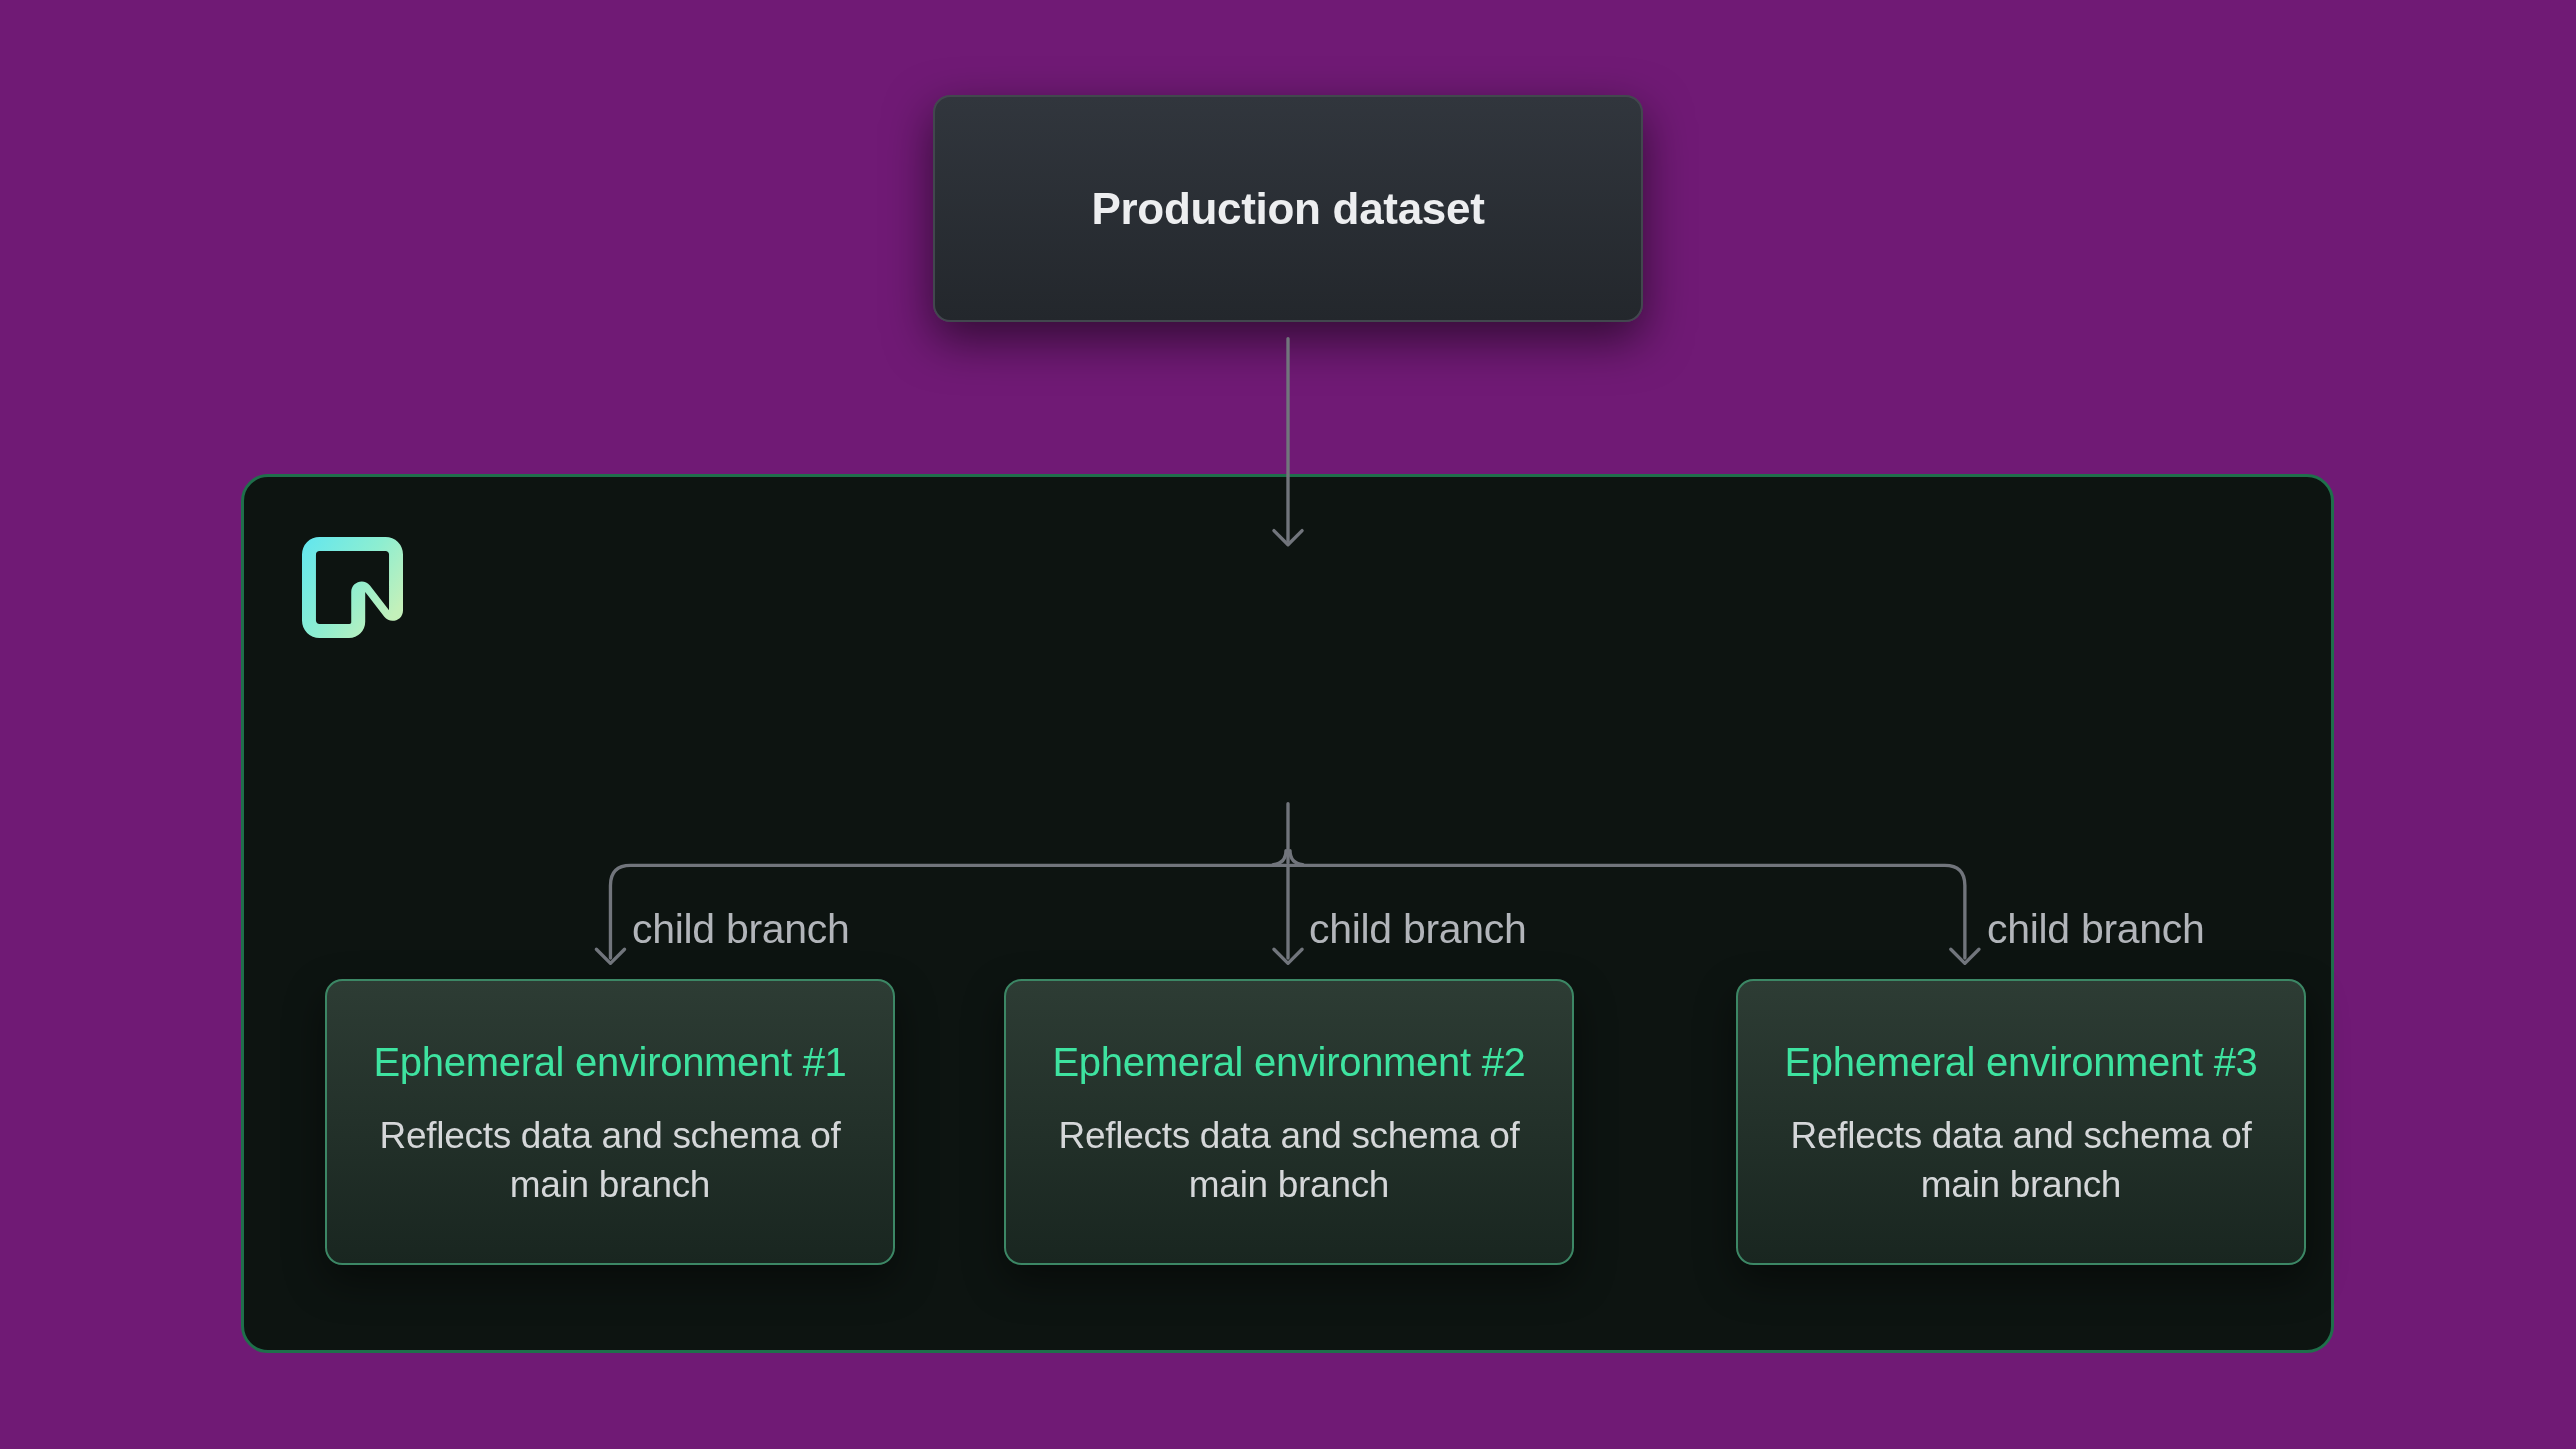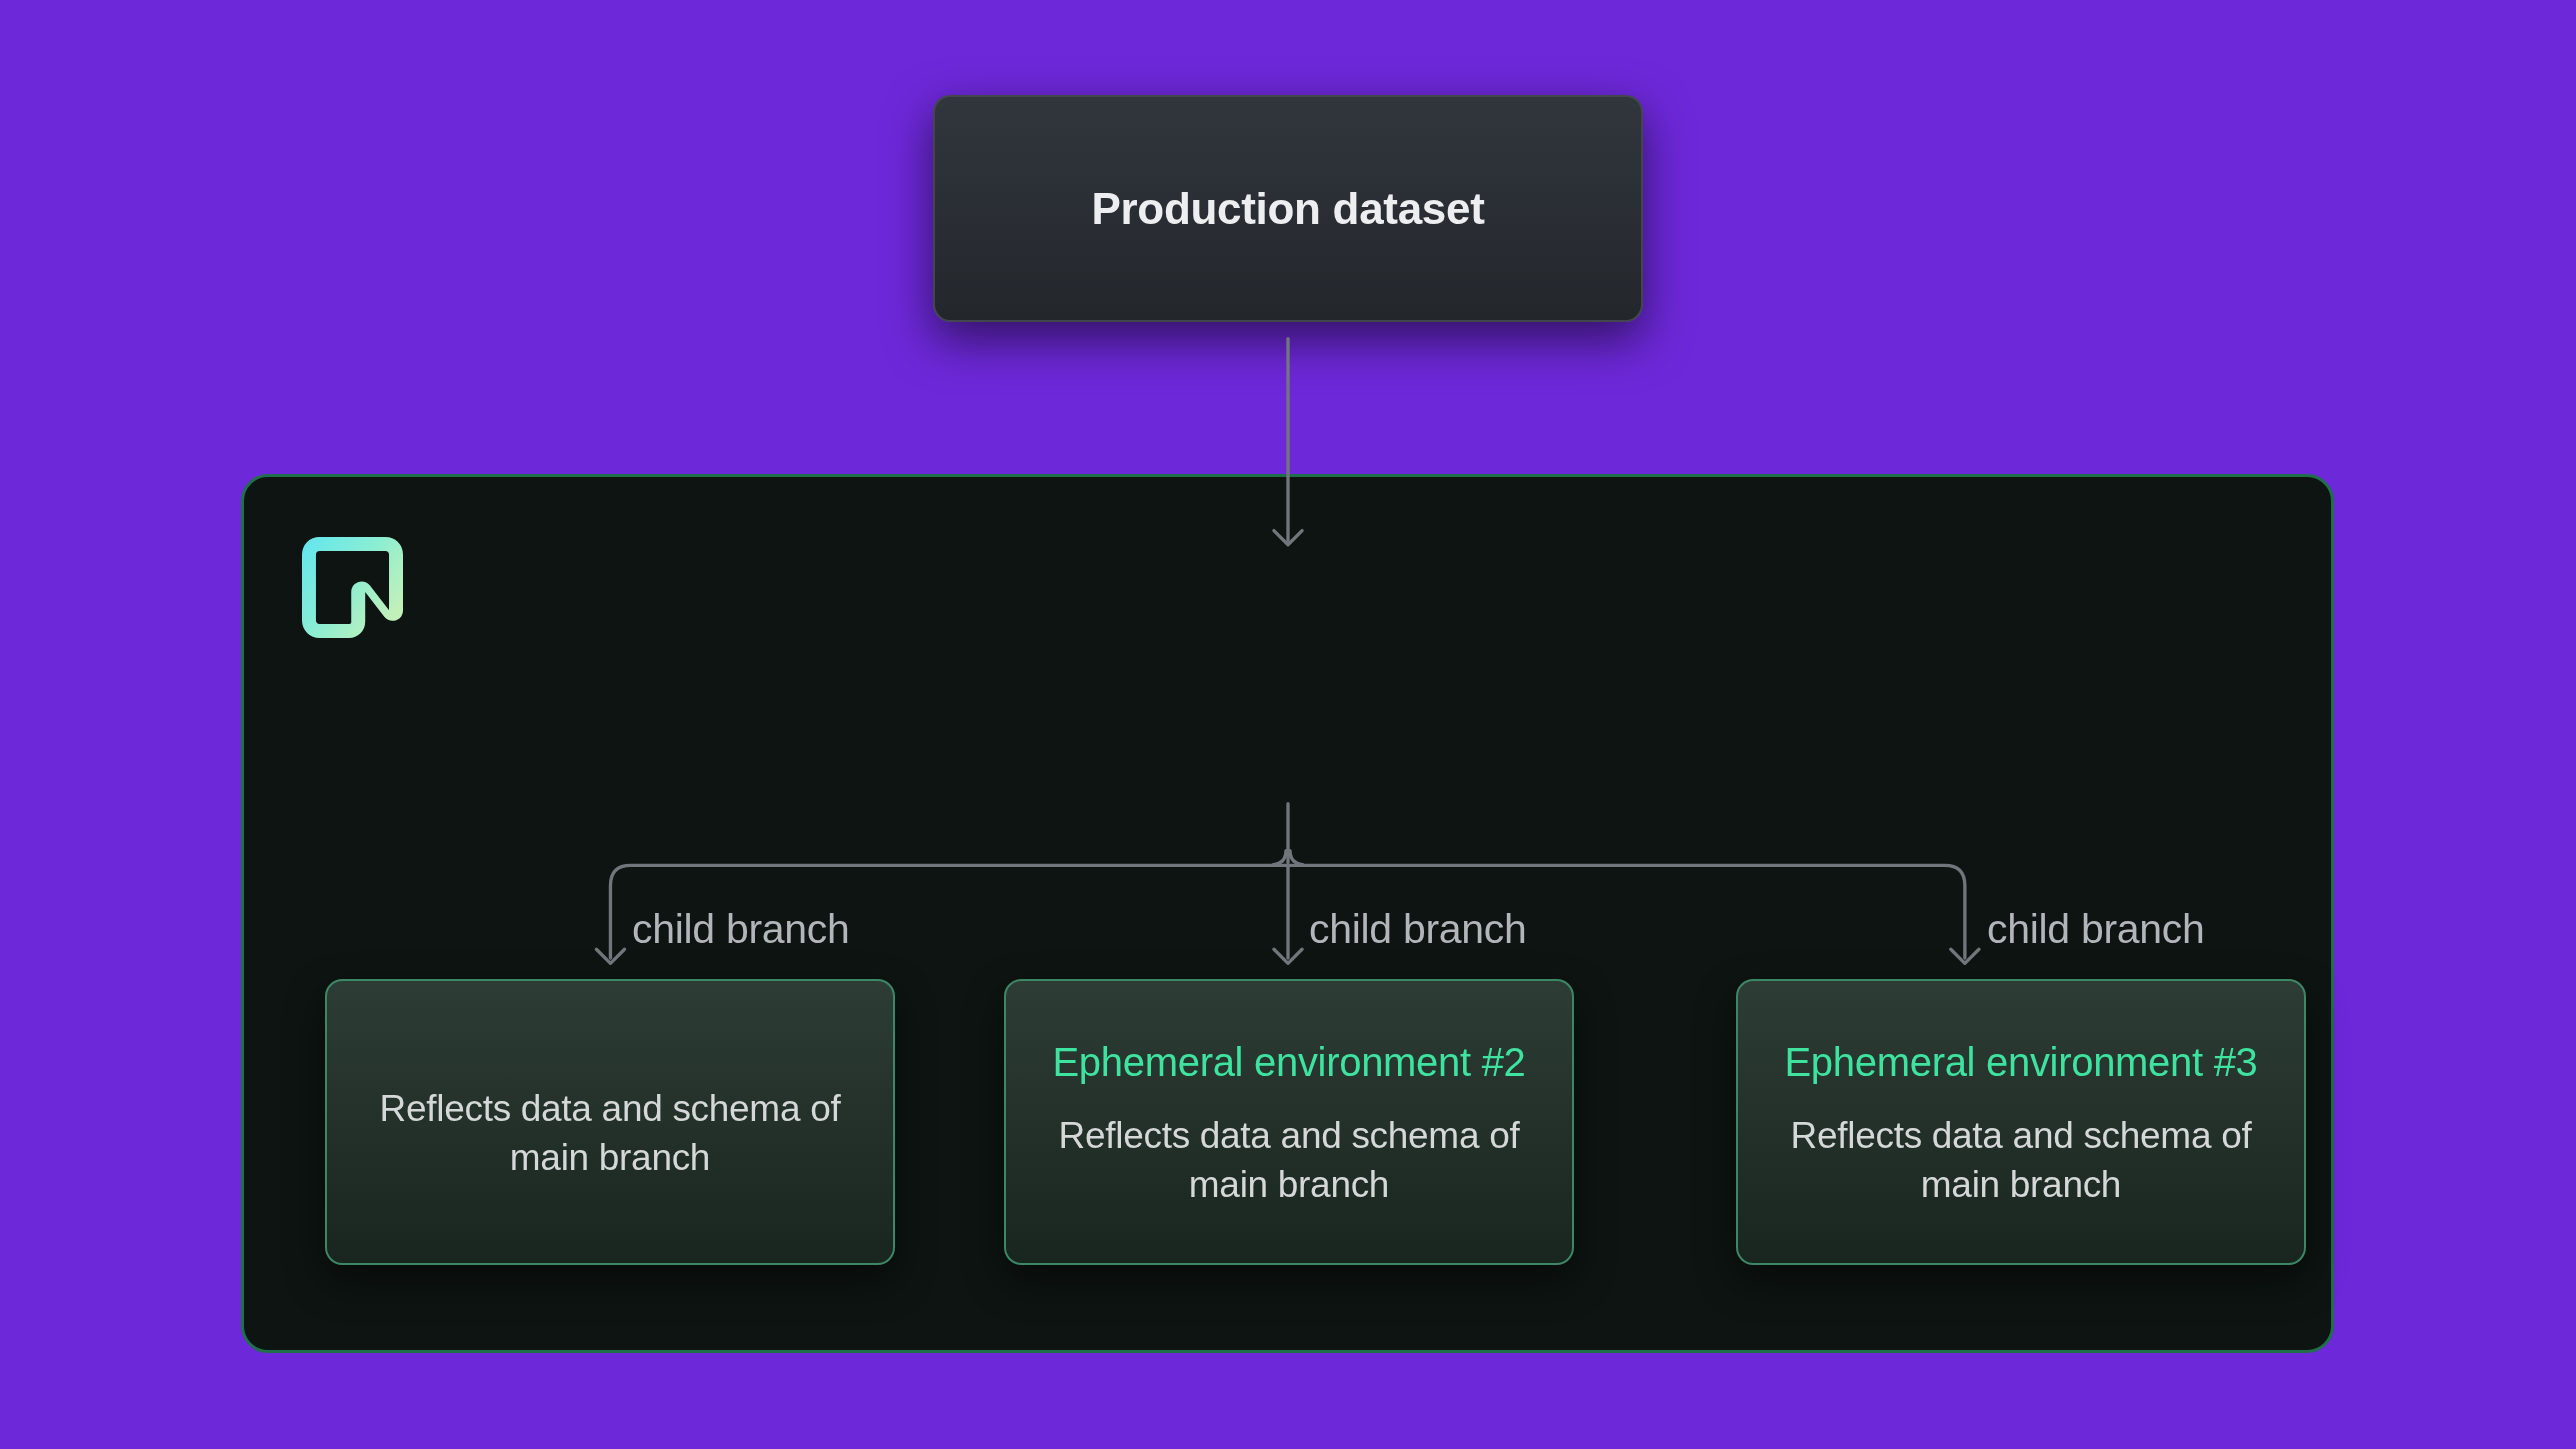--- a/index.html
+++ b/index.html
@@ -4,21 +4,21 @@
 <style>
   html, body {
     margin: 0;
     padding: 0;
     background: #0c0d0d;
   }
   .stage {
     position: relative;
     width: 2576px;
     height: 1449px;
-    background: #6d28d9;
+    background: #701a75;
     overflow: hidden;
     font-family: "Liberation Sans", "DejaVu Sans", sans-serif;
   }
   .card {
     position: absolute;
     box-sizing: border-box;
     border-radius: 17.4px;
     display: flex;
     flex-direction: column;
     align-items: center;
@@ -129,20 +129,21 @@
         <stop offset="0" stop-color="#63e6ee"></stop>
         <stop offset="0.55" stop-color="#8deed1"></stop>
         <stop offset="1" stop-color="#c3f0ba"></stop>
       </linearGradient>
     </defs>
     <path fill="url(#neonGrad)" fill-rule="evenodd" clip-rule="evenodd" d="M0 6.21A6.21 6.21 0 0 1 6.21 0h23.58A6.21 6.21 0 0 1 36 6.21v19.95c0 3.55-4.5 5.09-6.67 2.28l-6.8-8.83v10.6A5.79 5.79 0 0 1 16.74 36H6.21A6.21 6.21 0 0 1 0 29.79V6.21Zm6.21-1.24c-.69 0-1.24.55-1.24 1.24v23.58c0 .69.55 1.24 1.24 1.24h10.72c.34 0 .62-.28.62-.62V19.6c0-3.55 4.5-5.09 6.67-2.27l6.8 8.82V6.21c0-.69-.55-1.24-1.24-1.24H6.21Z"></path>
   </svg>
 
 
   <div class="card green-card env-card env-1">
+    <div class="g-title" style="max-width:510px;">Ephemeral environment #1</div>
     <div class="g-sub" style="max-width:510px;">Reflects data and schema of main branch</div>
   </div>
   <div class="card green-card env-card env-2">
     <div class="g-title" style="max-width:510px;text-align:right;">Ephemeral environment #2</div>
     <div class="g-sub" style="max-width:510px;">Reflects data and schema of main branch</div>
   </div>
   <div class="card green-card env-card env-3">
     <div class="g-title" style="max-width:510px;">Ephemeral environment #3</div>
     <div class="g-sub" style="max-width:510px;">Reflects data and schema of main branch</div>
   </div>

